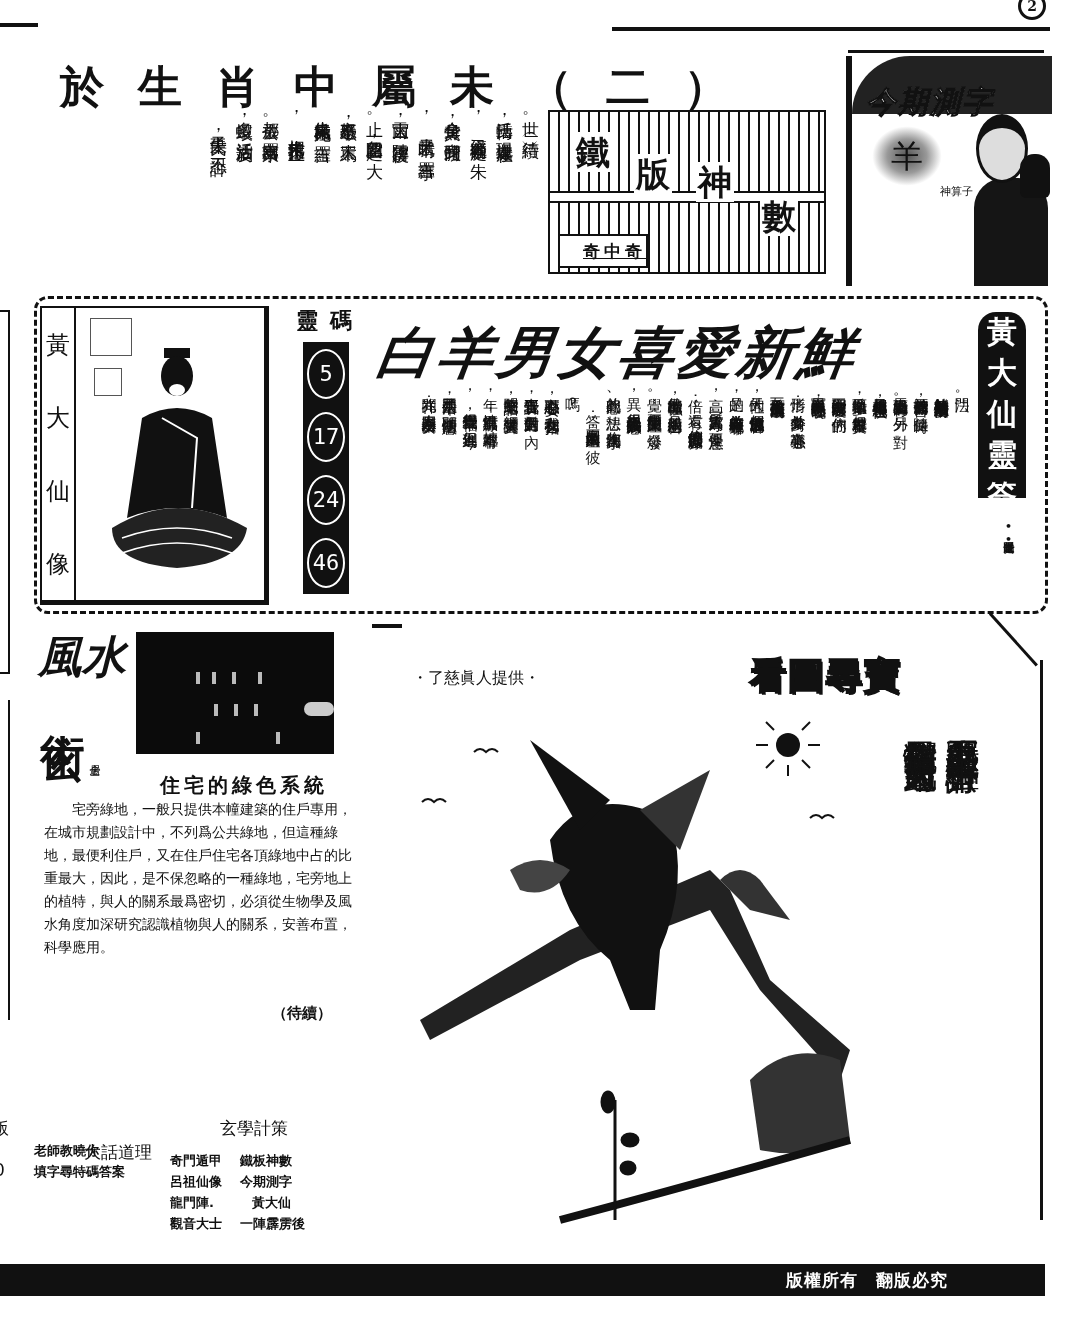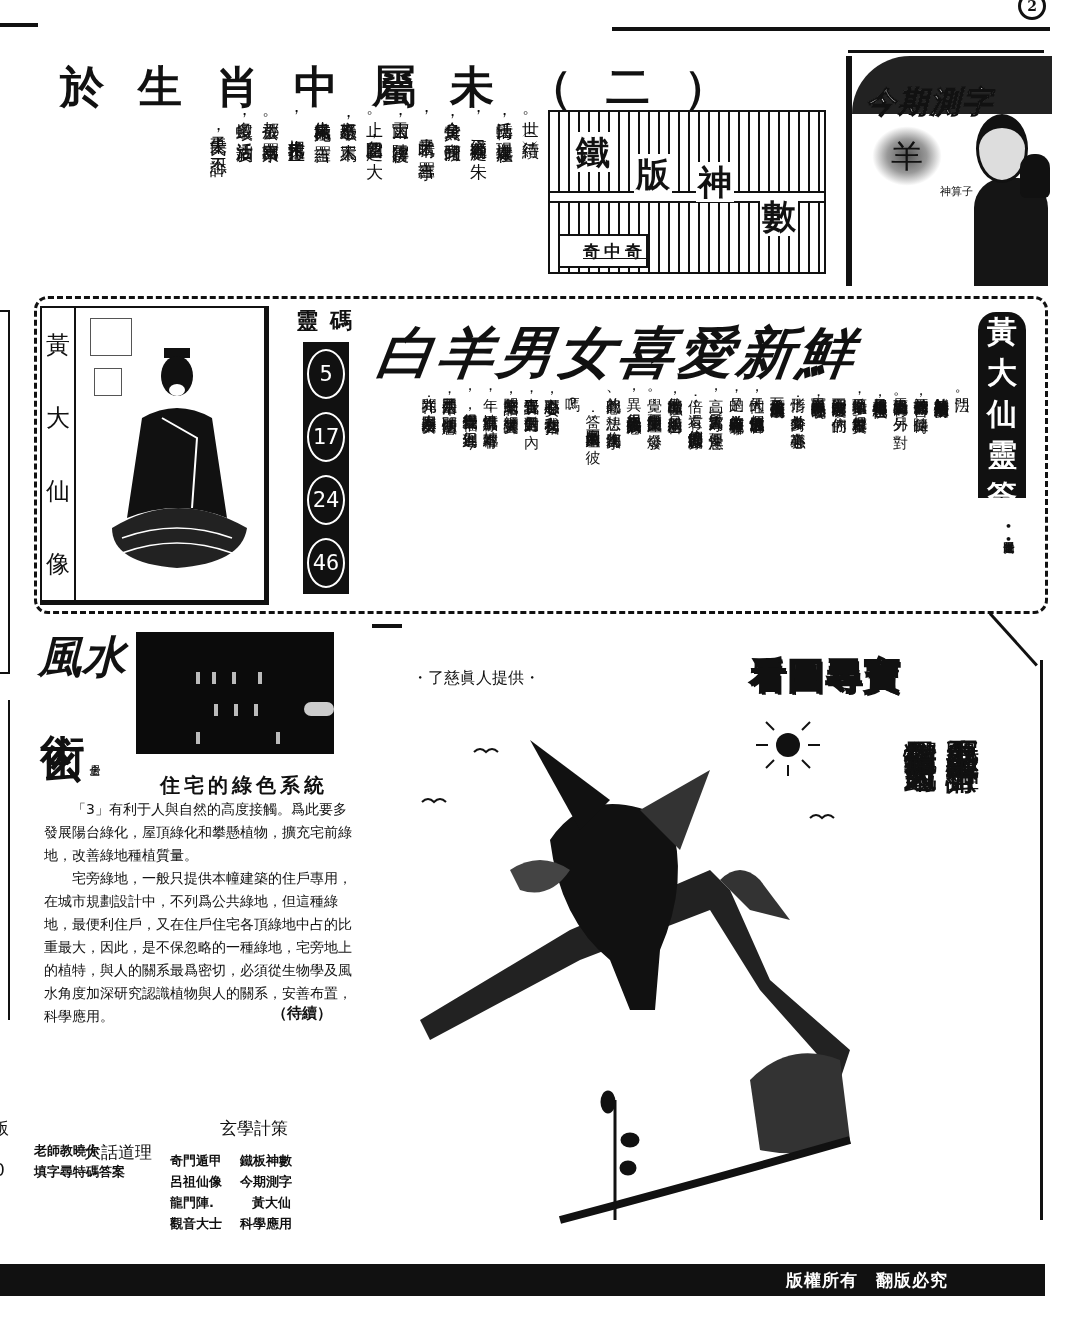--- a/index.html
+++ b/index.html
@@ -187,21 +187,20 @@
   <div class="win" style="left:122px;top:40px;"></div>
   <div class="win" style="left:78px;top:72px;"></div>
   <div class="win" style="left:98px;top:72px;"></div>
   <div class="win" style="left:118px;top:72px;"></div>
   <div class="win" style="left:60px;top:100px;"></div>
   <div class="win" style="left:140px;top:100px;"></div>
   <div class="abs" style="left:168px;top:70px;width:30px;height:14px;background:#ccc;border-radius:8px;"></div>
 </div>
 <div class="abs fs-title">住宅的綠色系統</div>
 <div class="abs fs-body">
-  <p>「3」有利于人與自然的高度接觸。爲此要多發展陽台綠化，屋頂綠化和攀懸植物，擴充宅前綠地，改善綠地種植質量。</p>
   <p>宅旁綠地，一般只提供本幢建築的住戶專用，在城市規劃設計中，不列爲公共綠地，但這種綠地，最便利住戶，又在住戶住宅各頂綠地中占的比重最大，因此，是不保忽略的一種綠地，宅旁地上的植特，與人的關系最爲密切，必須從生物學及風水角度加深研究認識植物與人的關系，安善布置，科學應用。</p>
 </div>
 <div class="abs fs-cont">（待續）</div>
 
 <div class="abs credit">・了慈眞人提供・</div>
 <div class="abs treasure-title">看圖尋寶</div>
 <div class="abs" style="left:990px;top:612px;width:70px;height:3px;background:#111;transform:rotate(48deg);transform-origin:left;"></div>
 <div class="abs" style="left:1040px;top:660px;width:3px;height:560px;background:#111;"></div>
 <div class="abs vt poem" style="left:884px;top:714px;height:520px;width:100px;">
   <span>邪惡勢力盡盤踞</span><span style="padding-top:18px;">千方百計驅不去</span><br>
@@ -247,17 +246,17 @@
 <div class="abs idx" style="left:34px;top:1140px;">老師教曉你</div>
 <div class="abs idx" style="left:34px;top:1161px;">填字尋特碼答案</div>
 <div class="abs idx-h" style="left:220px;top:1117px;">玄學計策</div>
 <div class="abs idx" style="left:170px;top:1150px;">奇門遁甲</div>
 <div class="abs idx" style="left:170px;top:1171px;">呂祖仙像</div>
 <div class="abs idx" style="left:170px;top:1192px;">龍門陣.</div>
 <div class="abs idx" style="left:170px;top:1213px;">觀音大士</div>
 <div class="abs idx" style="left:240px;top:1150px;">鐵板神數</div>
 <div class="abs idx" style="left:240px;top:1171px;">今期測字</div>
 <div class="abs idx" style="left:252px;top:1192px;">黃大仙</div>
-<div class="abs idx" style="left:240px;top:1213px;">科學應用</div>
+<div class="abs idx" style="left:240px;top:1213px;">一陣霹雳後</div>
 
 <div class="abs footer">
   <span>版權所有　翻版必究</span>
 </div>
 
 </body></html>

